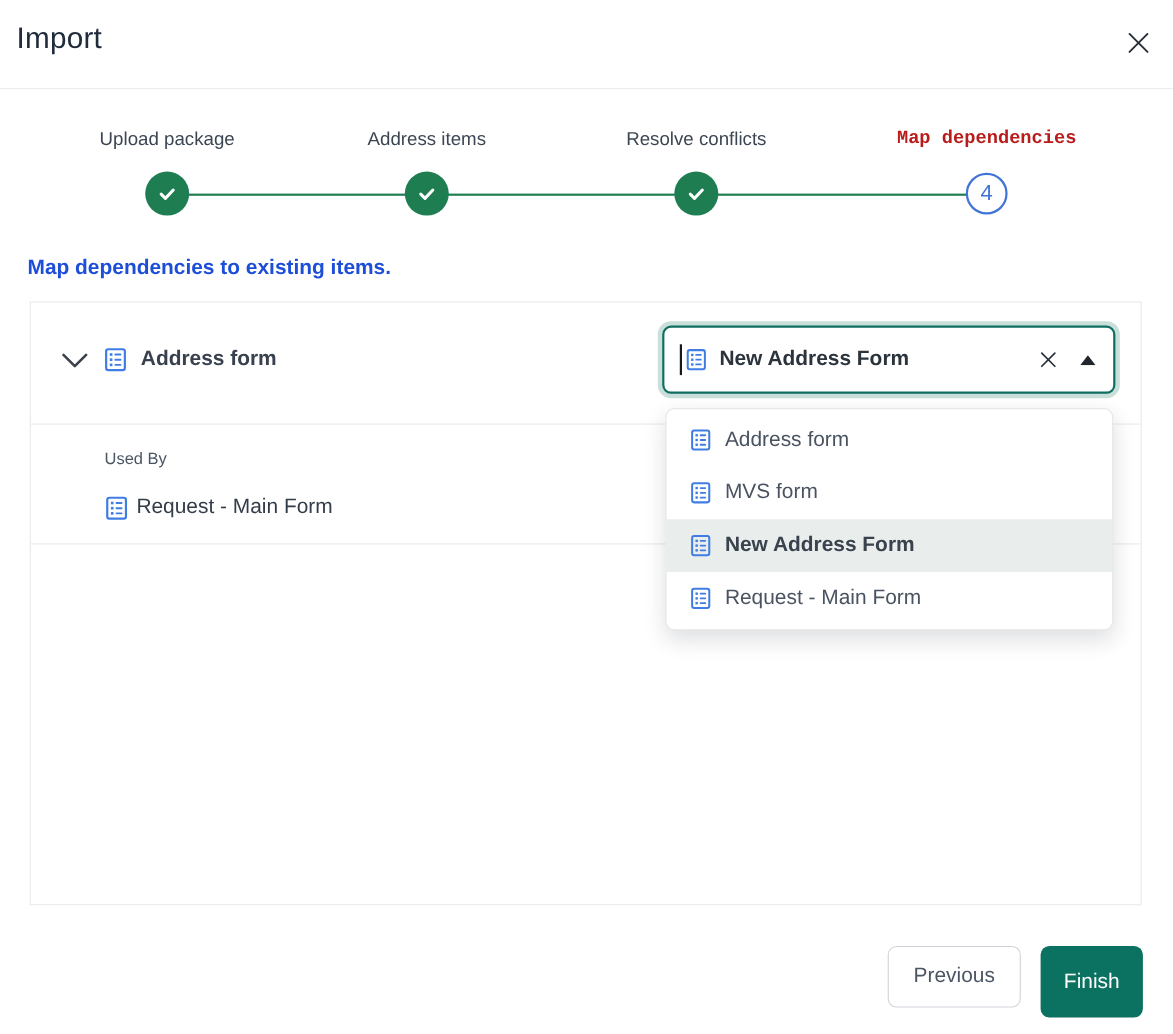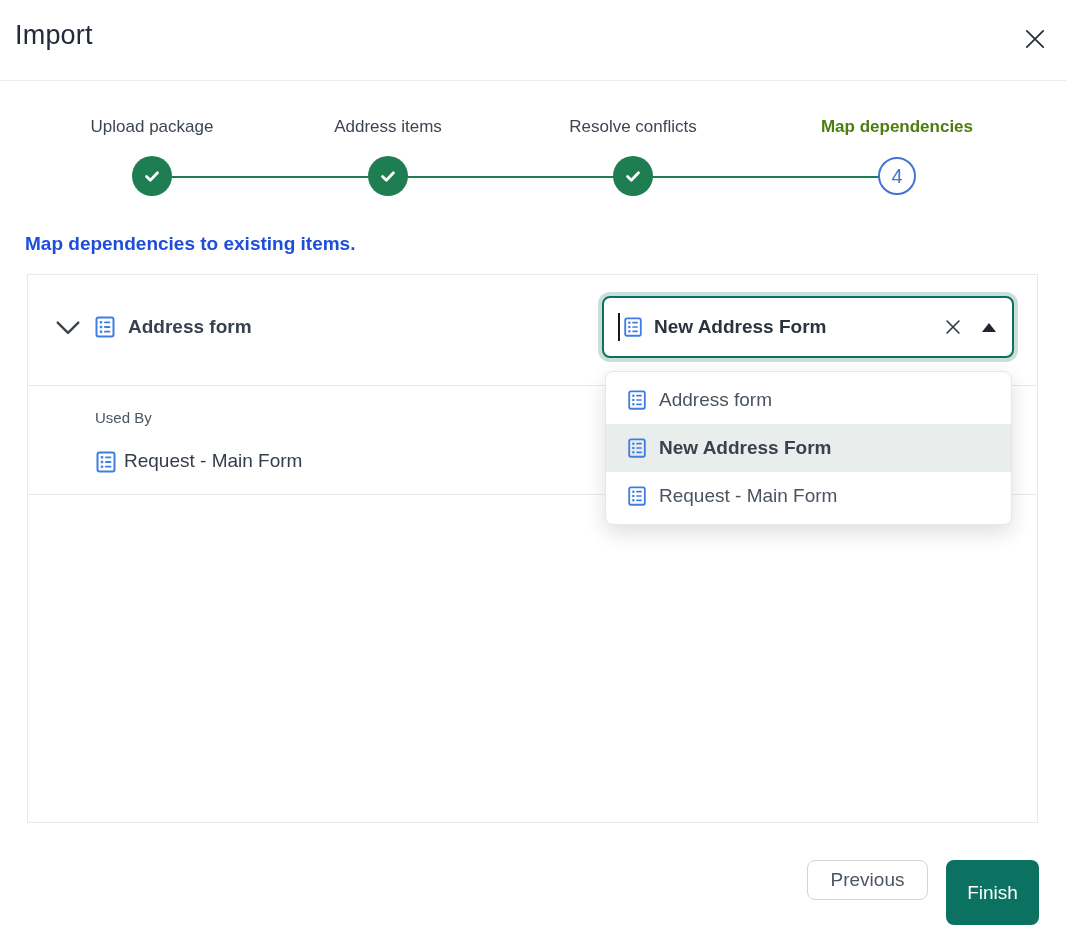--- a/index.html
+++ b/index.html
@@ -23,21 +23,21 @@
   
   .dialog-title{left:15px;top:20px;font-size:27px;font-weight:500;color:#202b3c;letter-spacing:.2px;}
   .close-btn{left:1018px;top:22px;width:34px;height:34px;background:none;border:none;cursor:pointer;
     display:flex;align-items:center;justify-content:center;}
   .header-divider{left:0;top:80px;width:1066px;height:1px;background:#ececee;}
 
   
   .stepper-connector{left:152px;top:176px;width:745px;height:2px;background:var(--step_complete);}
   .step{width:240px;text-align:center;}
   .step-label{font-size:17px;color:#3c4653;white-space:nowrap;}
-  .step-label.current{font-weight:700;color:#4d7c0f;}
+  .step-label.current{font-weight:700;color:#b91c1c;font-family:Liberation Mono, monospace;}
   .step-circle{position:absolute;left:50%;transform:translateX(-50%);top:39px;width:40px;height:40px;
     border-radius:50%;display:flex;align-items:center;justify-content:center;cursor:pointer;border:none;}
   .step-circle.complete{background:var(--step_complete);}
   .step-circle.current{width:38px;height:38px;top:40px;background:#fff;border:2px solid var(--step_current_blue);
     color:var(--step_current_blue);font-size:20px;font-family:"Liberation Sans",sans-serif;}
   .step1{left:32px;top:117px;text-align:center;}
   .step2{left:268px;top:117px;}
   .step3{left:513px;top:117px;}
   .step4{left:777px;top:117px;}
 
@@ -73,21 +73,21 @@
 
   
   .dropdown{left:605px;top:371px;width:407px;background:#fff;border:1px solid #e5e7ea;border-radius:8px;
     box-shadow:0 8px 20px rgba(20,30,40,.14);padding:4px 0;z-index:5;}
   .option{height:48px;display:flex;align-items:center;gap:11px;padding:0 12px 0 20px;font-size:19px;
     color:#4a5360;cursor:pointer;}
   .option.selected{background:var(--option_highlight);font-weight:700;color:#39424d;}
 
   
   .btn{font-family:"Liberation Sans",sans-serif;font-size:19px;border-radius:8px;cursor:pointer;}
-  .prev-btn{left:807px;top:860px;width:121px;height:40px;background:#fff;border:1px solid #cfd4da;color:#4b5563;}
+  .prev-btn{left:807px;top:860px;width:121px;height:56px;background:#fff;border:1px solid #cfd4da;color:#4b5563;}
   .finish-btn{left:946px;top:860px;width:93px;height:65px;background:var(--brand_green);border:none;color:#ffffff;}
 </style>
 </head>
 <body>
 
 <h1 class="abs dialog-title">Import</h1>
 <button class="abs close-btn">
   <svg width="28" height="28" viewBox="0 0 24 24">
     <path d="M5 5 L19 19 M19 5 L5 19" stroke="#262e38" stroke-width="1.5" fill="none" stroke-linecap="round"></path>
   </svg>
@@ -202,20 +202,34 @@
         <rect x="6.8" y="6.1" width="2.4" height="2.4" fill="currentColor"></rect>
           <rect x="11" y="6.4" width="6.4" height="1.8" rx="0.9" fill="currentColor"></rect>
         <rect x="6.8" y="10.8" width="2.4" height="2.4" fill="currentColor"></rect>
           <rect x="11" y="11.1" width="6.4" height="1.8" rx="0.9" fill="currentColor"></rect>
         <rect x="6.8" y="15.5" width="2.4" height="2.4" fill="currentColor"></rect>
           <rect x="11" y="15.8" width="6.4" height="1.8" rx="0.9" fill="currentColor"></rect>
       </svg>
     </span>
     <span>Address form</span>
   </div>
+  <div class="option">
+    <span class="form-icon">
+      <svg width="22" height="22" viewBox="0 0 24 24">
+        <rect x="3.5" y="2.5" width="17" height="19" rx="2" fill="none" stroke="currentColor" stroke-width="2"></rect>
+        <rect x="6.8" y="6.1" width="2.4" height="2.4" fill="currentColor"></rect>
+          <rect x="11" y="6.4" width="6.4" height="1.8" rx="0.9" fill="currentColor"></rect>
+        <rect x="6.8" y="10.8" width="2.4" height="2.4" fill="currentColor"></rect>
+          <rect x="11" y="11.1" width="6.4" height="1.8" rx="0.9" fill="currentColor"></rect>
+        <rect x="6.8" y="15.5" width="2.4" height="2.4" fill="currentColor"></rect>
+          <rect x="11" y="15.8" width="6.4" height="1.8" rx="0.9" fill="currentColor"></rect>
+      </svg>
+    </span>
+    <span>MVS form</span>
+  </div>
   <div class="option selected">
     <span class="form-icon">
       <svg width="22" height="22" viewBox="0 0 24 24">
         <rect x="3.5" y="2.5" width="17" height="19" rx="2" fill="none" stroke="currentColor" stroke-width="2"></rect>
         <rect x="6.8" y="6.1" width="2.4" height="2.4" fill="currentColor"></rect>
           <rect x="11" y="6.4" width="6.4" height="1.8" rx="0.9" fill="currentColor"></rect>
         <rect x="6.8" y="10.8" width="2.4" height="2.4" fill="currentColor"></rect>
           <rect x="11" y="11.1" width="6.4" height="1.8" rx="0.9" fill="currentColor"></rect>
         <rect x="6.8" y="15.5" width="2.4" height="2.4" fill="currentColor"></rect>
           <rect x="11" y="15.8" width="6.4" height="1.8" rx="0.9" fill="currentColor"></rect>

